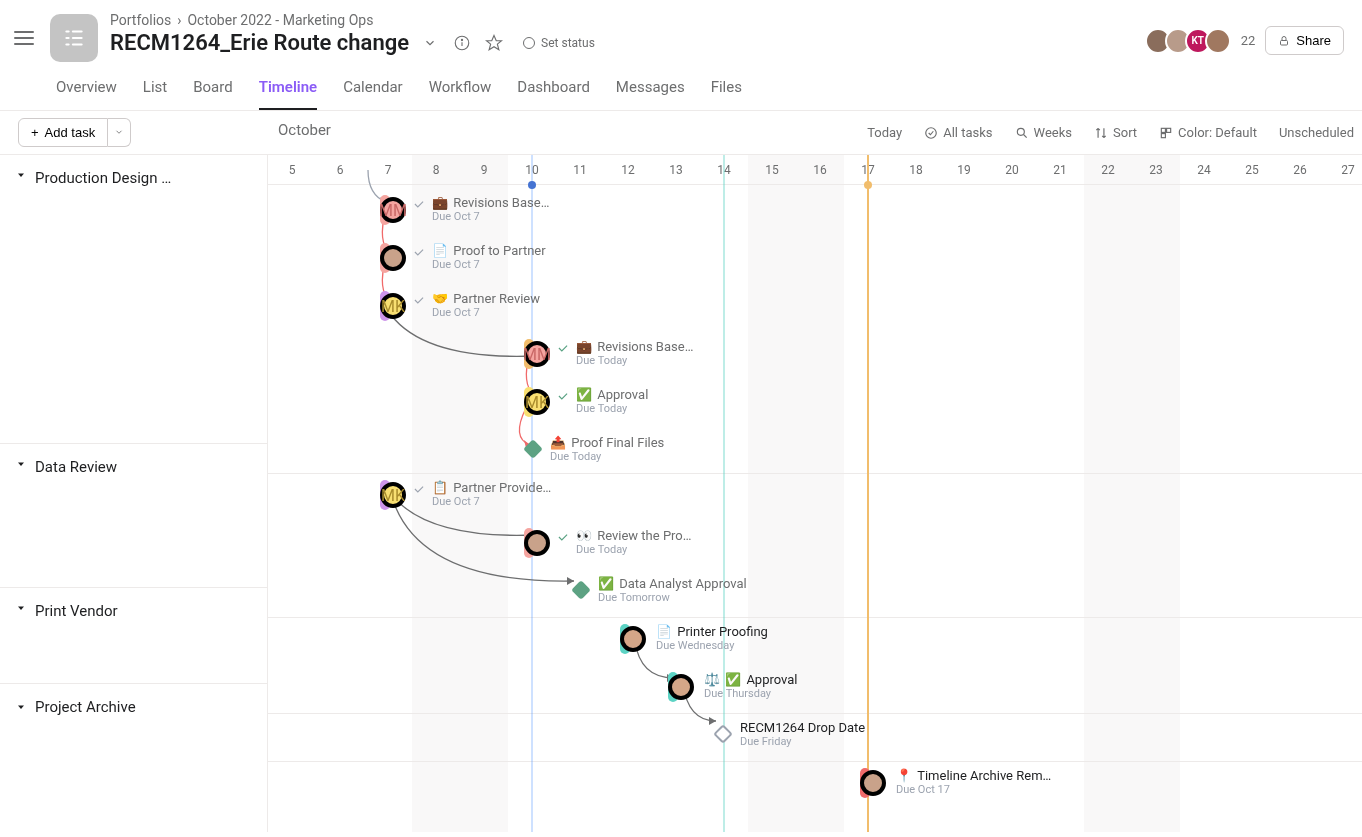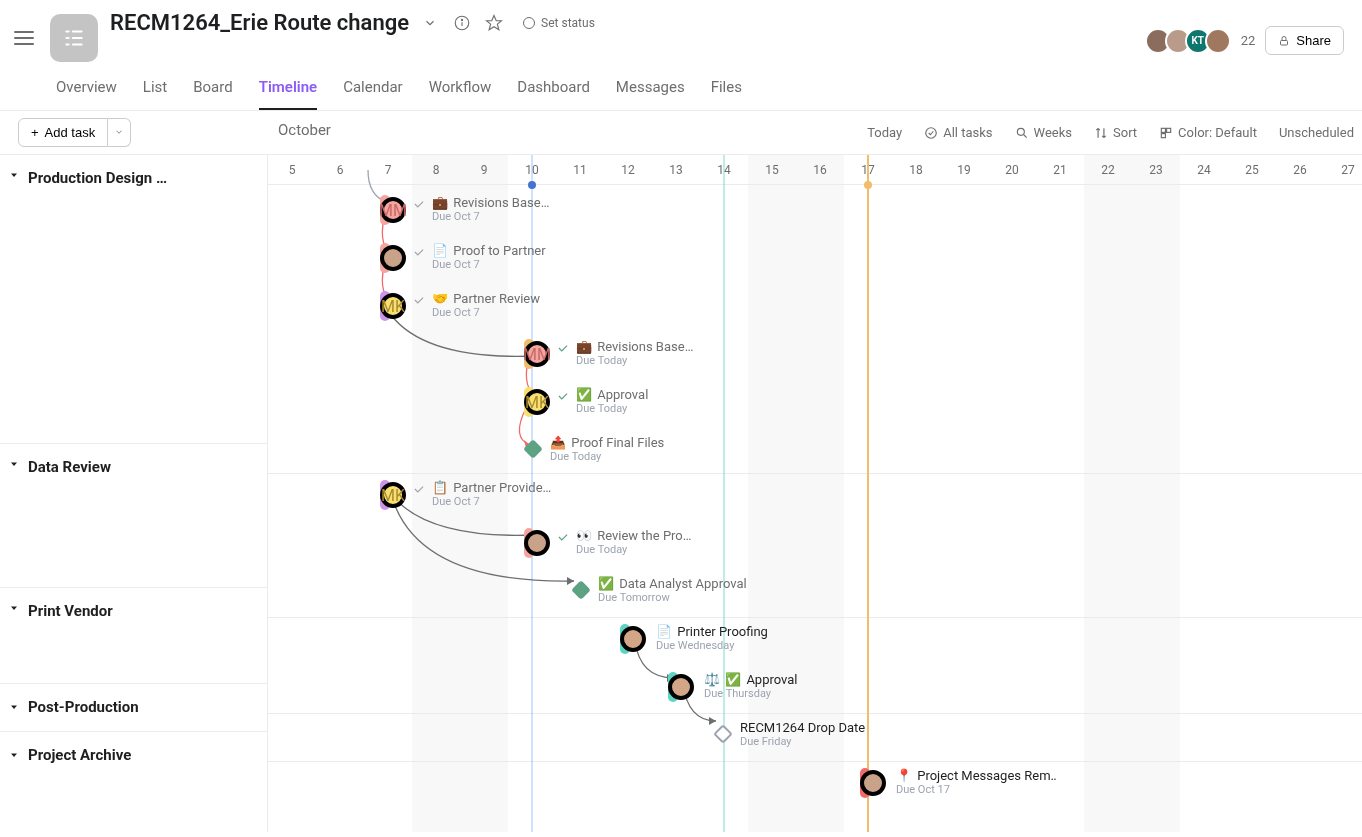--- a/index.html
+++ b/index.html
@@ -14,37 +14,37 @@
   .breadcrumb{font-size:14px;color:#6d6e6f;display:flex;align-items:center;gap:6px;padding-top:4px;}
   .breadcrumb a{color:#6d6e6f;text-decoration:none;}
   .title-row{display:flex;align-items:center;gap:10px;margin-top:2px;}
   .title{font-size:22px;font-weight:600;}
   .ico-btn{color:#6d6e6f;display:inline-flex;align-items:center;justify-content:center;width:22px;height:22px;cursor:pointer;}
   .status-pill{display:inline-flex;align-items:center;gap:6px;color:#6d6e6f;font-size:12px;cursor:pointer;margin-left:8px;}
   .status-pill .dot{width:12px;height:12px;border:1.5px solid #6d6e6f;border-radius:50%;}
   .hdr-right{display:flex;align-items:center;gap:10px;margin-top:18px;padding-right:6px;}
   .avatars{display:flex;align-items:center;}
   .av{width:26px;height:26px;border-radius:50%;margin-left:-6px;border:2px solid #fff;display:flex;align-items:center;justify-content:center;font-size:10px;color:#fff;font-weight:600;}
-  .av.kt{background:#0f766e;}
+  .av.kt{background:#be185d;}
   .share-btn{border:1px solid #cfcbcb;border-radius:6px;padding:6px 12px;font-size:13px;display:flex;align-items:center;gap:6px;background:#fff;cursor:pointer;}
   .tabs{display:flex;gap:26px;padding:10px 0 0 56px;border-bottom:1px solid #edeae9;}
   .tab{font-size:15px;color:#6d6e6f;padding:6px 0 12px;cursor:pointer;}
   .tab.active{color:#8b5cf6;font-weight:600;border-bottom:2px solid #1e1f21;}
   
   .toolbar{display:flex;align-items:center;height:44px;border-bottom:1px solid #edeae9;position:relative;}
   .add-task{display:flex;align-items:center;margin-left:18px;}
   .add-task-btn{border:1px solid #cfcbcb;border-radius:6px 0 0 6px;padding:6px 12px;font-size:13px;display:flex;gap:6px;align-items:center;background:#fff;cursor:pointer;}
   .add-task-dd{border:1px solid #cfcbcb;border-left:none;border-radius:0 6px 6px 0;padding:6px 6px;background:#fff;cursor:pointer;}
   .month-label{position:absolute;left:278px;top:10px;color:#6d6e6f;font-size:15px;}
   .tb-right{margin-left:auto;display:flex;gap:22px;align-items:center;font-size:13px;color:#6d6e6f;padding-right:8px;}
   .tb-right .itm{display:flex;align-items:center;gap:5px;cursor:pointer;}
   
   .main{display:flex;height:calc(837px - 160px);position:relative;}
   .sections{width:268px;border-right:1px solid #edeae9;flex-shrink:0;}
-  .section-hdr{display:flex;align-items:center;gap:8px;padding:0 8px;height:46px;border-bottom:1px solid #edeae9;font-size:15px;font-weight:700;cursor:pointer;}
+  .section-hdr{display:flex;align-items:center;gap:8px;padding:0 15px;height:46px;border-bottom:1px solid #edeae9;font-size:15px;font-weight:400;cursor:pointer;}
   .section-hdr.tall{height:auto;min-height:46px;align-items:flex-start;padding-top:14px;}
   .section-body{border-bottom:1px solid #edeae9;}
   .caret{width:12px;height:12px;}
   
   .timeline{flex:1;position:relative;overflow:hidden;}
   .date-row{height:30px;border-bottom:1px solid #edeae9;display:flex;position:relative;}
   .day{width:48px;text-align:center;font-size:12px;color:#6d6e6f;line-height:30px;flex-shrink:0;}
   .weekend{position:absolute;top:0;bottom:-2000px;width:96px;background:#f9f8f8;z-index:0;}
   .today-line{position:absolute;top:0;bottom:-2000px;width:2px;background:rgba(58,134,255,0.25);z-index:1;}
   .today-dot{position:absolute;top:26px;width:8px;height:8px;border-radius:50%;background:#4573d2;z-index:3;}
@@ -90,20 +90,25 @@
     <svg viewBox="0 0 24 24">
         <rect x="4" y="5" width="4" height="2" rx="1"></rect>
         <rect x="10" y="5" width="10" height="2" rx="1"></rect>
         <rect x="4" y="11" width="4" height="2" rx="1"></rect>
         <rect x="10" y="11" width="10" height="2" rx="1"></rect>
         <rect x="4" y="17" width="4" height="2" rx="1"></rect>
         <rect x="10" y="17" width="10" height="2" rx="1"></rect>
       </svg>
   </div>
   <div class="hdr-main">
+    <div class="breadcrumb">
+      <a>Portfolios</a>
+      <span>›</span>
+      <a>October 2022 - Marketing Ops</a>
+    </div>
     <div class="title-row">
       <div class="title">RECM1264_Erie Route change</div>
       <span class="ico-btn">
           <svg width="14" height="14" viewBox="0 0 24 24" fill="none" stroke="#6d6e6f" stroke-width="2">
             <polyline points="6 9 12 15 18 9"></polyline>
           </svg>
         </span>
       <span class="ico-btn">
           <svg width="18" height="18" viewBox="0 0 24 24" fill="none" stroke="#6d6e6f" stroke-width="1.5">
             <circle cx="12" cy="12" r="9"></circle>
@@ -220,28 +225,20 @@
           </svg>
         <span>Data Review</span>
       </div>
     </div>
     <div class="section-body" style="height:96px;">
       <div class="section-hdr tall" style="border-bottom:none;">
         <svg class="caret" viewBox="0 0 24 24" fill="#1e1f21">
             <polygon points="6 9 18 9 12 16"></polygon>
           </svg>
         <span>Print Vendor</span>
-      </div>
-    </div>
-    <div class="section-body" style="height:48px;">
-      <div class="section-hdr" style="border-bottom:none;">
-        <svg class="caret" viewBox="0 0 24 24" fill="#1e1f21">
-            <polygon points="6 9 18 9 12 16"></polygon>
-          </svg>
-        <span>Post-Production</span>
       </div>
     </div>
     <div class="section-body" style="height:48px;border-bottom:none;">
       <div class="section-hdr" style="border-bottom:none;">
         <svg class="caret" viewBox="0 0 24 24" fill="#1e1f21">
             <polygon points="6 9 18 9 12 16"></polygon>
           </svg>
         <span>Project Archive</span>
       </div>
     </div>
@@ -493,21 +490,21 @@
         </div>
       </div>
 
       <div class="tl-section" style="height:48px;border-bottom:none;">
         <div class="task" style="left:592px;top:6px;">
           <div class="bar c-red" style="background:#f06a6a;"></div>
           <div class="bar-av av-img"></div>
           <div class="tinfo" style="margin-left:4px;">
             <div class="tname dark truncate">
                 <span class="emoji">📍</span>
-                <span>Project Messages Rem…</span>
+                <span>Timeline Archive Rem…</span>
               </div>
             <div class="tdue">Due Oct 17</div>
           </div>
         </div>
       </div>
     </div>
   </div>
 </div>
 
 </body></html>

